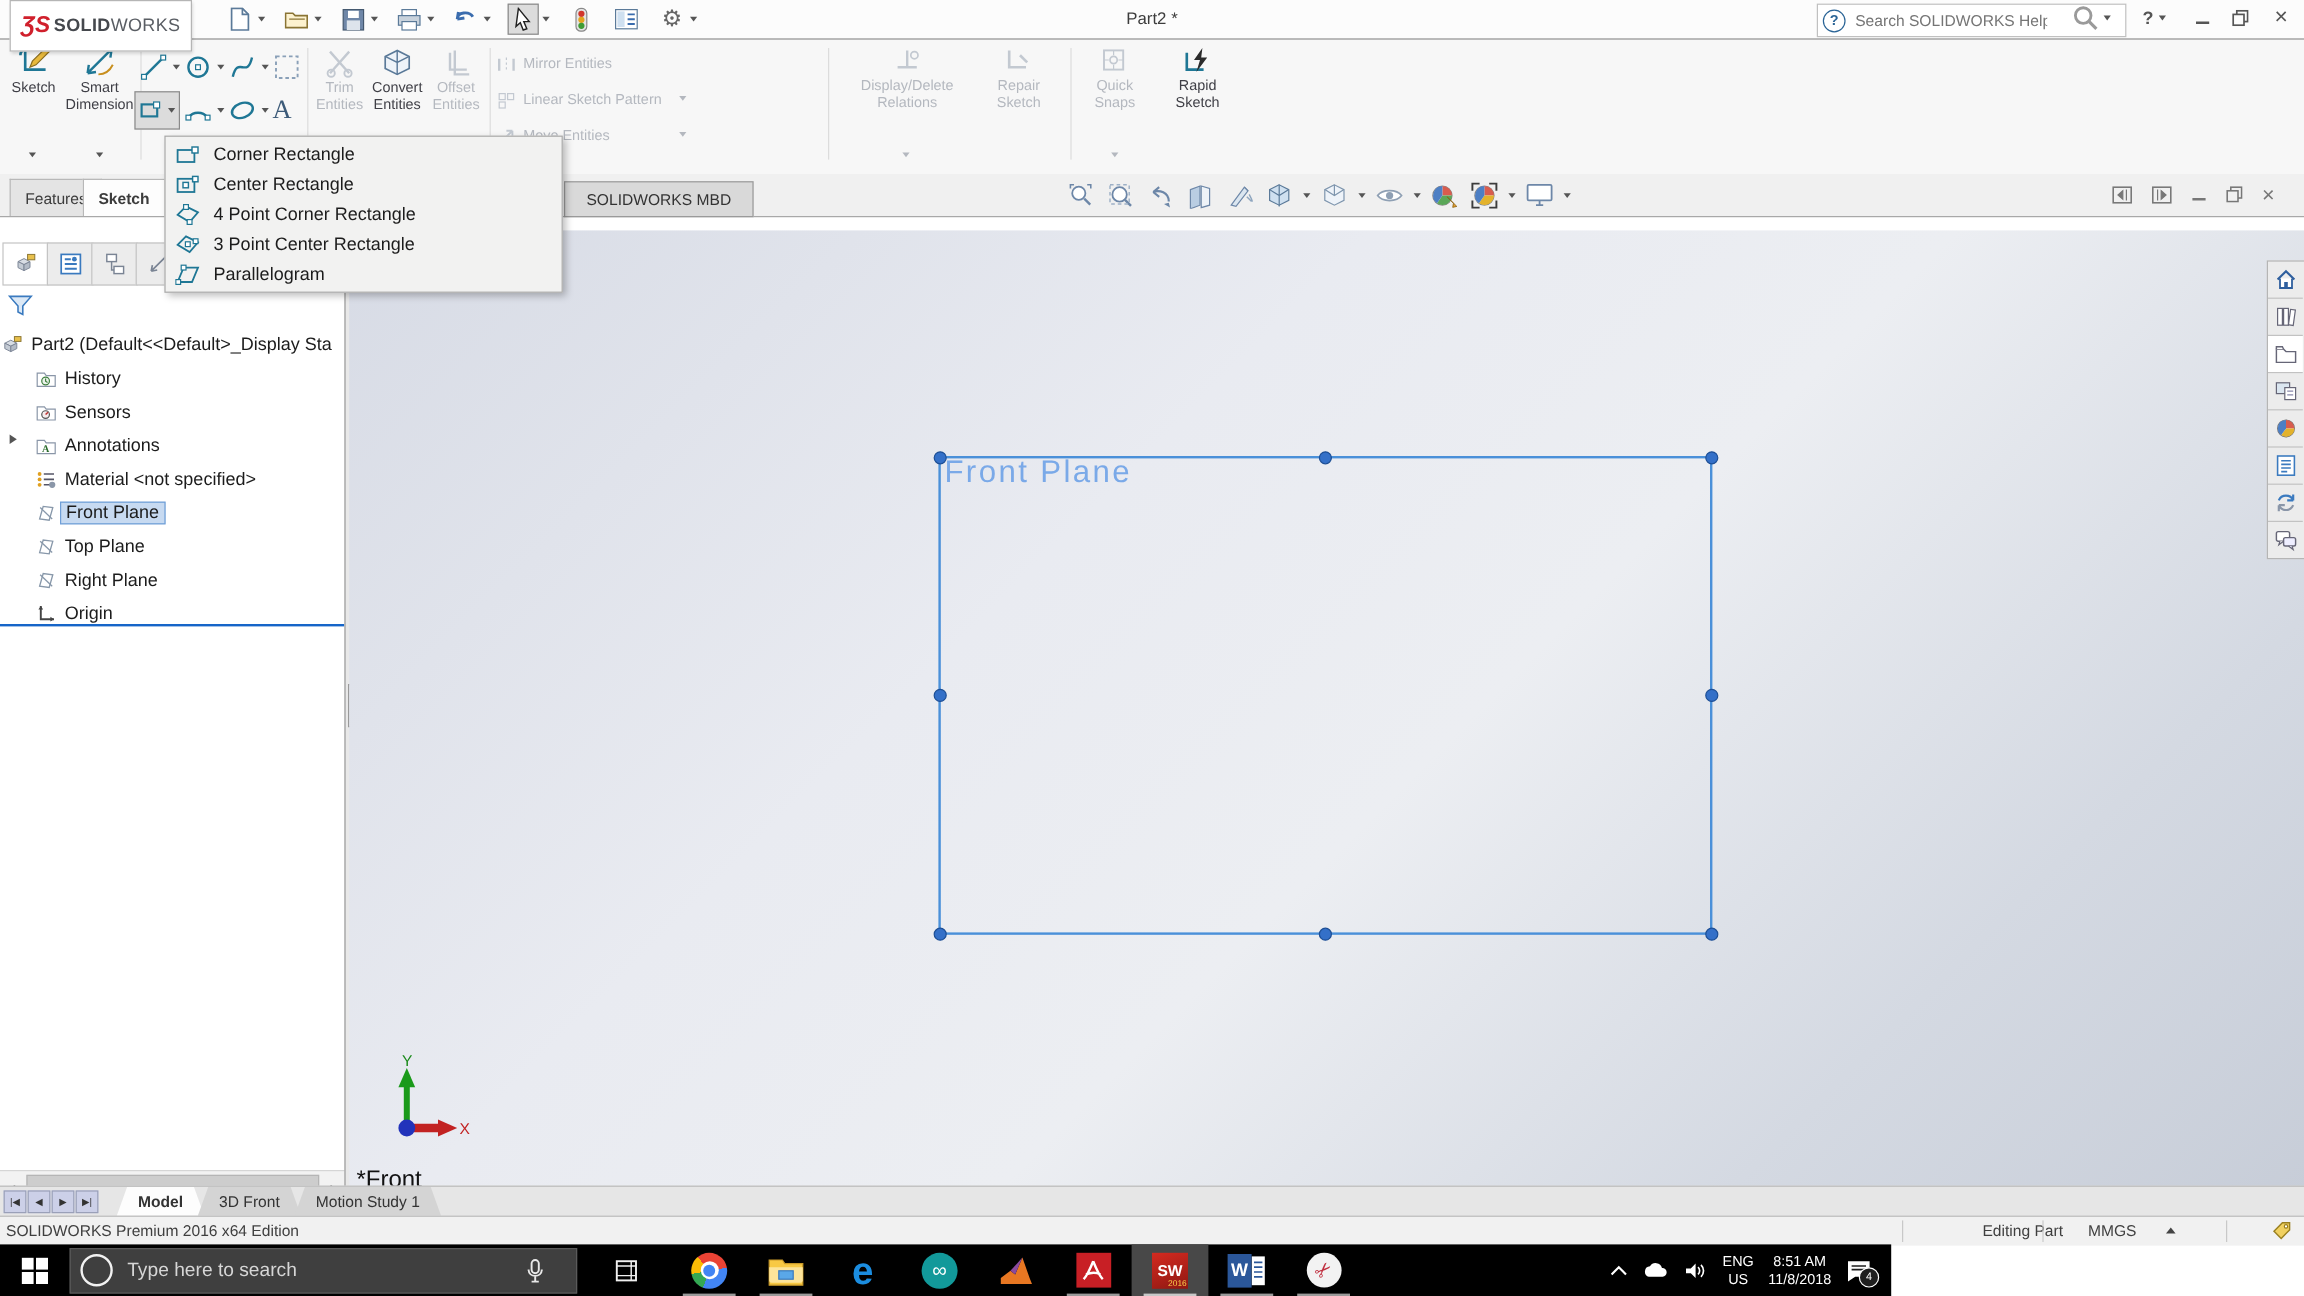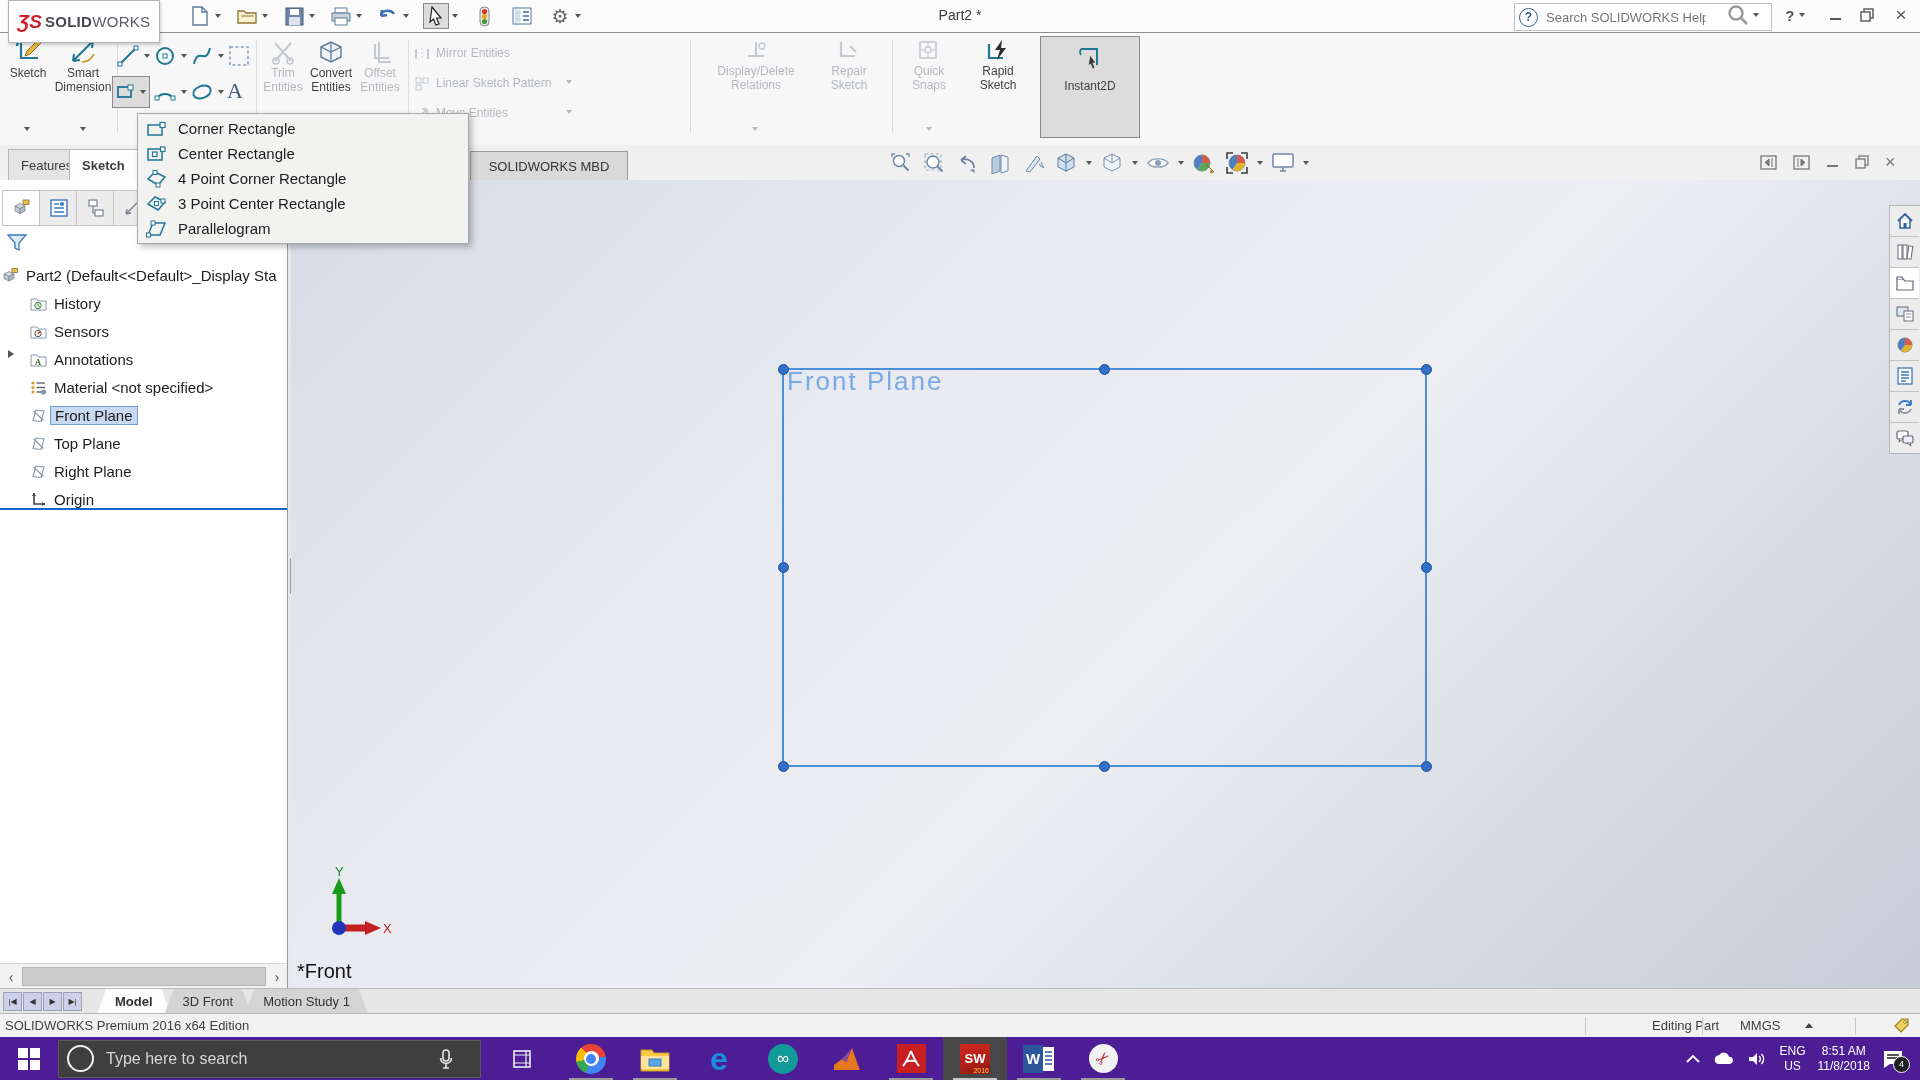--- a/index.html
+++ b/index.html
@@ -36,21 +36,21 @@
 .ftab{position:absolute;top:4px;height:30px;display:flex;align-items:center;padding:0 12px;font-size:13px;color:#3c3c3c;border:1px solid #b8b8b8;border-bottom:none;background:#e4e4e4}
 .ftab.active{background:#fdfdfd;font-weight:bold}
 #mbdtab{position:absolute;left:470px;top:6px;width:156px;height:28px;background:#d9d9d9;border:1px solid #9a9a9a;display:flex;align-items:center;justify-content:center;font-size:13px;color:#333}
 #headsup{position:absolute;left:888px;top:5px;display:flex;align-items:center;gap:7px}
 .huic{width:26px;height:26px;display:flex;align-items:center;justify-content:center}
 #docctl{position:absolute;left:1760px;top:8px;display:flex;align-items:center;gap:16px;color:#777}
 
 #rectmenu{position:absolute;left:137px;top:113px;width:330px;background:#f2f2f1;border:1px solid #a9a9a9;box-shadow:3px 3px 6px rgba(0,0,0,.25);z-index:60;padding:2px 0}
 .mitem{height:25px;display:flex;align-items:center;gap:10px;padding-left:8px;font-size:15px;color:#1c1c1c;cursor:default}
 
-#main{position:absolute;left:0;top:180px;width:1920px;height:808px}
+#main{position:absolute;left:0;top:192px;width:1920px;height:808px}
 #lpanel{position:absolute;left:0;top:0;width:287px;height:808px;background:#fff}
 .pcell{position:absolute;top:10px;width:37px;height:34px;background:#ececec;border:1px solid #c4c4c4;display:flex;align-items:center;justify-content:center}
 .pcell.active{background:#fff}
 .tree-row{position:absolute;left:0;height:26px;display:flex;align-items:center;font-size:15px;color:#1c1c1c;white-space:nowrap}
 .ticon{width:17px;height:17px;margin-right:7px;flex:0 0 auto}
 .sel-lab{background:#c7daf1;border:1px solid #6f9fd8;padding:0 4px;margin-left:-4px}
 #treeline{position:absolute;left:0;top:328px;width:287px;height:2px;background:#1665c8}
 #splitter{position:absolute;left:287px;top:0;width:4px;height:808px;background:#e8e8e8;border-left:1px solid #9a9a9a}
 #splithandle{position:absolute;left:290px;top:378px;width:7px;height:34px;background:#d5d5d5;border:1px solid #9a9a9a;border-radius:0 4px 4px 0}
 #gfx{position:absolute;left:291px;top:0;width:1629px;height:808px;background:linear-gradient(135deg,#d7dbe5 0%,#e9ebf1 35%,#eceef2 55%,#d4d9e2 80%,#c7cdd8 100%)}
@@ -69,21 +69,21 @@
 .sbtn{width:22px;height:23px;display:flex;align-items:center;justify-content:center;color:#555;font-size:14px}
 #sthumb{width:242px;height:17px;background:#cdcdcd;border:1px solid #b5b5b5}
 #dtabrow{position:absolute;left:0;top:988px;width:1920px;height:25px;background:#e6e6e6;border-top:1px solid #bbb}
 .navb{width:17px;height:17px;background:#ccd0e8;border:1px solid #9aa0b8;color:#333;font-size:8px;display:flex;align-items:center;justify-content:center;margin-right:1px}
 .dtab{height:25px;padding:0 18px;display:flex;align-items:center;font-size:13px;color:#333;background:#d4d4d4;clip-path:polygon(9px 0,calc(100% - 9px) 0,100% 100%,0 100%);margin-right:-6px}
 .dtab.active{background:#fdfdfd;font-weight:bold}
 
 #status{position:absolute;left:0;top:1013px;width:1920px;height:24px;background:#f1f1f1;border-top:1px solid #b8b8b8;font-size:13px;color:#3f3f3f}
 .ssep{position:absolute;top:3px;bottom:3px;width:1px;background:#c8c8c8}
 
-#taskbar{position:absolute;left:0;top:1037px;width:1920px;height:43px;background:#4c1d95;display:flex;align-items:center}
+#taskbar{position:absolute;left:0;top:1037px;width:1576px;height:43px;background:#000000;display:flex;align-items:center}
 #startbtn{width:58px;height:43px;display:flex;align-items:center;justify-content:center}
 #tsearch{width:405px;height:36px;background:#3f3f3f;border:1px solid #5a5a5a;display:flex;align-items:center;gap:10px;padding:0 8px}
 #tsearch input{background:transparent;border:none;outline:none;color:#d6d6d6;font-size:16px;width:250px;font-family:"Liberation Sans",sans-serif}
 #tsearch input::placeholder{color:#d6d6d6}
 .cortana{width:23px;height:23px;border:2.5px solid #f2f2f2;border-radius:50%}
 .tapp{width:64px;height:43px;display:flex;align-items:center;justify-content:center;position:relative}
 .tapp.active{background:#484848}
 .tapp .ul{position:absolute;bottom:0;left:10px;right:10px;height:2px;background:#9a9a9a}
 #tray{position:absolute;right:0;top:0;height:43px;display:flex;align-items:center;gap:12px;color:#fff;padding-right:6px}
 .trtxt{font-size:12px;text-align:center;line-height:1.25;color:#fff}
@@ -342,28 +342,20 @@
       </svg>
     <span class="rlbl dis" style="width:42px">Quick Snaps</span>
   </div>
   <span class="caret dis abs" style="left:926px;top:95px"></span>
   <div class="rbtn" style="left:966px;top:6px;width:64px">
     <svg width="26" height="26">
         <path d="M4 6v14h14" fill="none" stroke="#1f7795" stroke-width="2.2"></path>
         <path d="M17 2 L10 12 h5 L12 22 L21 10 h-5 Z" fill="#2b2b2b"></path>
       </svg>
     <span class="rlbl" style="width:44px">Rapid Sketch</span>
-  </div>
-  <div class="rbtn pressed" style="left:1040px;top:4px;width:98px;height:92px;justify-content:flex-start;padding-top:8px">
-    <svg width="28" height="28">
-        <path d="M5 4 h16 v16" fill="none" stroke="#1f7795" stroke-width="2"></path>
-        <path d="M5 4 q-2 3 0 6" fill="none" stroke="#1f7795" stroke-width="1.6"></path>
-        <path d="M14 10 l6 8 -3 0 2 5 -2.5 1 -2-5 -2.5 2 Z" fill="#3c3c3c" stroke="#fff" stroke-width=".6"></path>
-      </svg>
-    <span class="rlbl" style="margin-top:6px">Instant2D</span>
   </div>
 </div>
 
 <div id="tabrow">
   <div class="ftab" style="left:8px">
       <span>Features</span>
     </div>
   <div class="ftab active" style="left:69px">
       <span>Sketch</span>
     </div>

